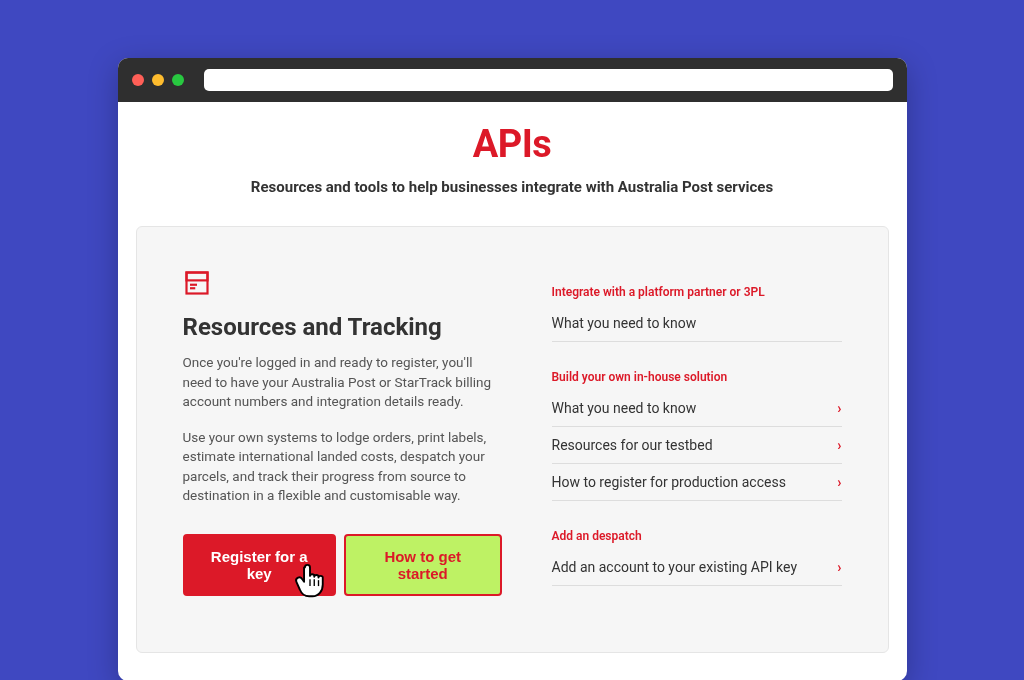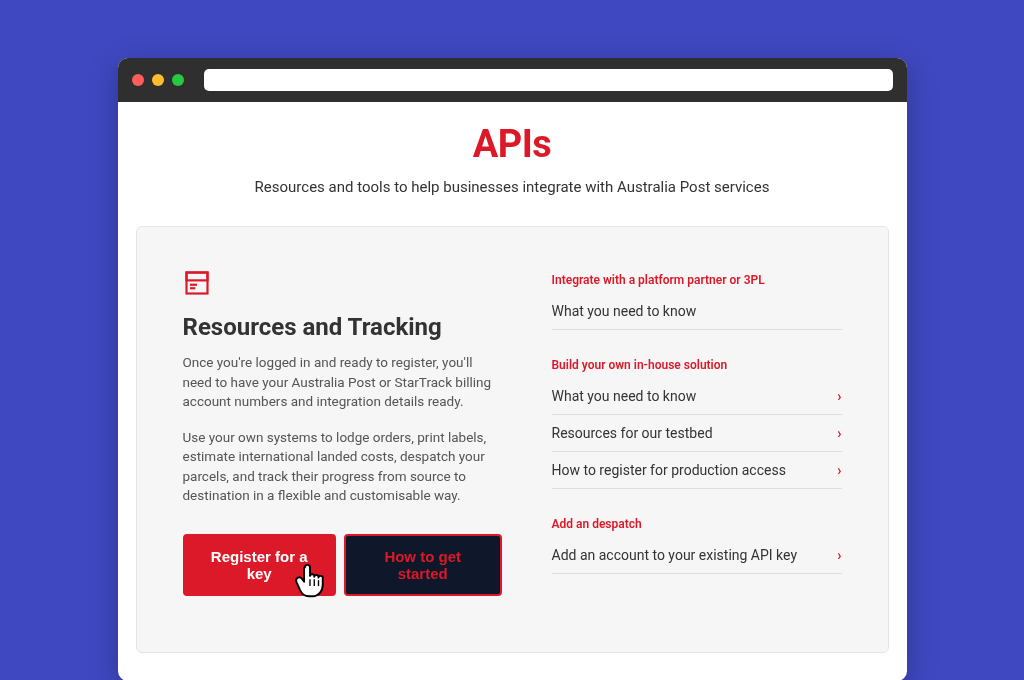--- a/index.html
+++ b/index.html
@@ -48,20 +48,21 @@
     color: #dc1928;
     font-size: 38px;
     font-weight: 700;
     letter-spacing: -0.5px;
   }
   .page-subtitle {
     text-align: center;
     color: #333;
     font-size: 15px;
     margin-top: 12px;
+    font-weight: bold;
   }
   .card {
     margin-top: 30px;
     border: 1px solid #e5e5e5;
     border-radius: 6px;
     background: #f6f6f6;
     padding: 42px 46px 56px 46px;
     display: flex;
     gap: 50px;
   }
@@ -89,40 +90,40 @@
     margin-top: 28px;
     position: relative;
   }
   .btn {
     font-size: 15px;
     font-weight: 600;
     padding: 12px 22px;
     border-radius: 4px;
     cursor: pointer;
     border: 2px solid #dc1928;
-    background: #0f172a;
+    background: #bef264;
     color: #dc1928;
   }
   .btn.primary {
     background: #dc1928;
     color: #fff;
   }
   .cursor {
     position: absolute;
     left: 110px;
     top: 28px;
     width: 34px;
     height: 38px;
     pointer-events: none;
   }
   .group-label {
     color: #dc1928;
     font-size: 12px;
     font-weight: 600;
-    margin-top: 4px;
+    margin-top: 16px;
     margin-bottom: 6px;
   }
   .group-label.mt { margin-top: 28px; }
   .list-link {
     display: flex;
     justify-content: space-between;
     align-items: flex-end;
     padding: 10px 0;
     border-bottom: 1px solid #ddd;
     color: #333;

